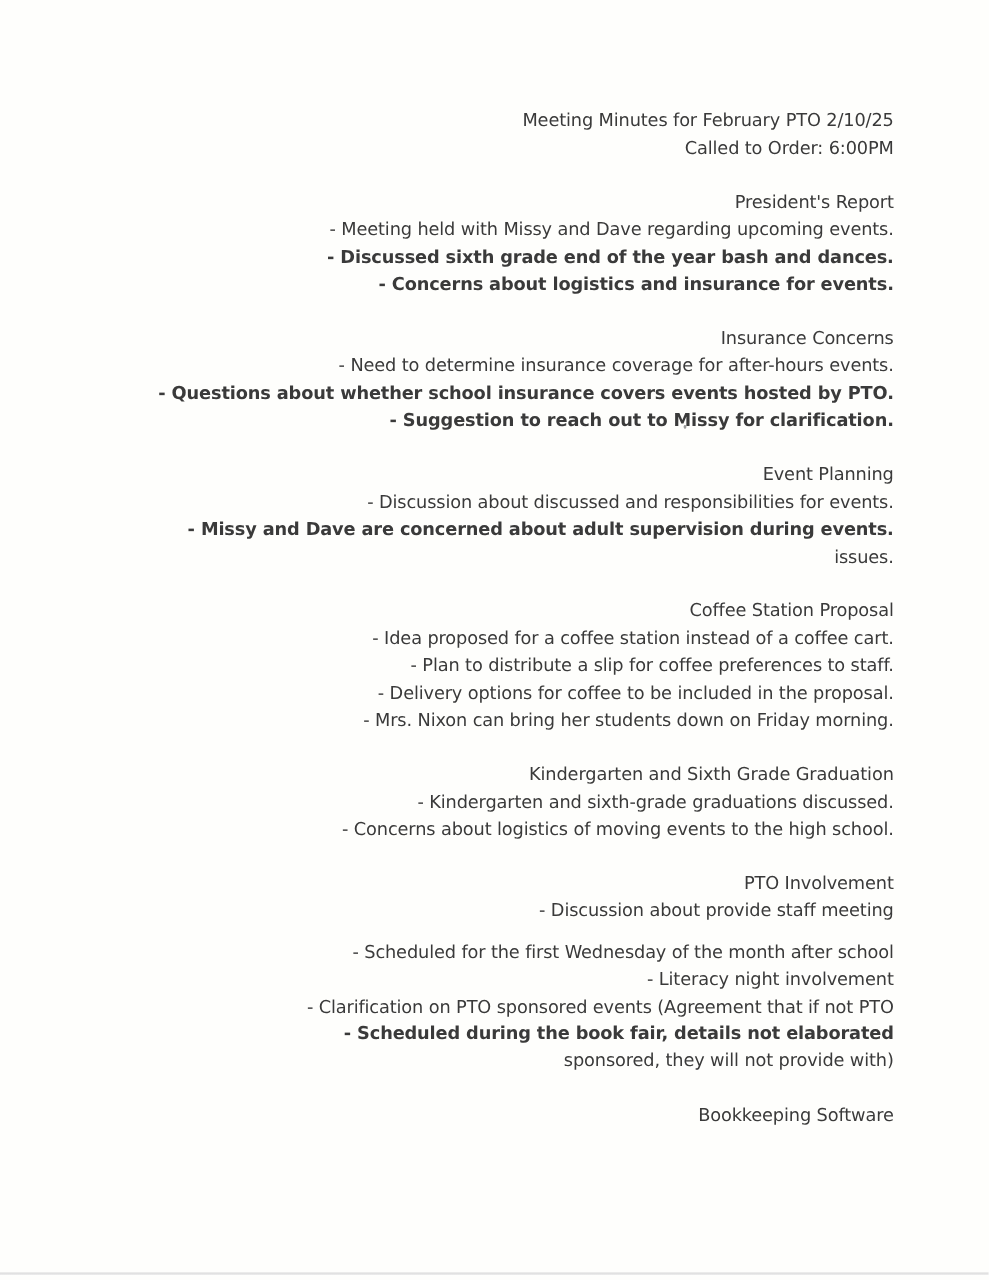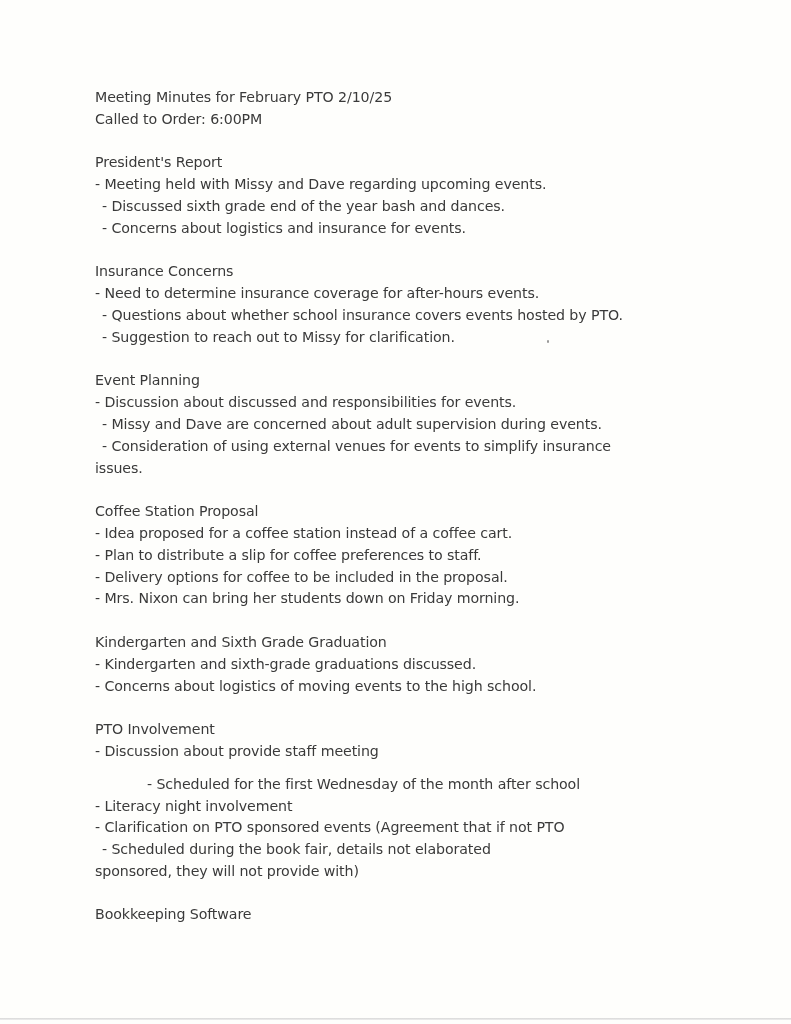--- a/index.html
+++ b/index.html
@@ -16,29 +16,30 @@
       color: #3a3a3a;
     }
     .page {
       position: absolute;
       left: 95px;
       top: 87px;
       width: 620px;
       font-size: 14.2px;
       line-height: 21.8px;
       letter-spacing: -0.1px;
+      text-align: right;
     }
     .line {
       white-space: pre-wrap;
       margin: 0;
     }
     .gap {
       height: 21.8px;
     }
-    .ind1 { padding-left: 7px; }
+    .ind1 { padding-left: 7px; font-weight: bold; }
     .ind2 { padding-left: 52px; margin-top: 11px; }
     .bottom-edge {
       position: absolute;
       left: 0;
       right: 0;
       top: 1018px;
       height: 2px;
       background: linear-gradient(#d8d8d8, #eeeeee);
     }
     .speck {
@@ -72,21 +73,20 @@
     <p class="line">- Need to determine insurance coverage for after-hours events.</p>
     <p class="line ind1">- Questions about whether school insurance covers events hosted by PTO.</p>
     <p class="line ind1">- Suggestion to reach out to Missy for clarification.</p>
   </div>
   <div class="gap"></div>
 
   <div>
     <p class="line">Event Planning</p>
     <p class="line">- Discussion about discussed and responsibilities for events.</p>
     <p class="line ind1">- Missy and Dave are concerned about adult supervision during events.</p>
-    <p class="line ind1">- Consideration of using external venues for events to simplify insurance</p>
     <p class="line">issues.</p>
   </div>
   <div class="gap"></div>
 
   <div>
     <p class="line">Coffee Station Proposal</p>
     <p class="line">- Idea proposed for a coffee station instead of a coffee cart.</p>
     <p class="line">- Plan to distribute a slip for coffee preferences to staff.</p>
     <p class="line">- Delivery options for coffee to be included in the proposal.</p>
     <p class="line">- Mrs. Nixon can bring her students down on Friday morning.</p>

